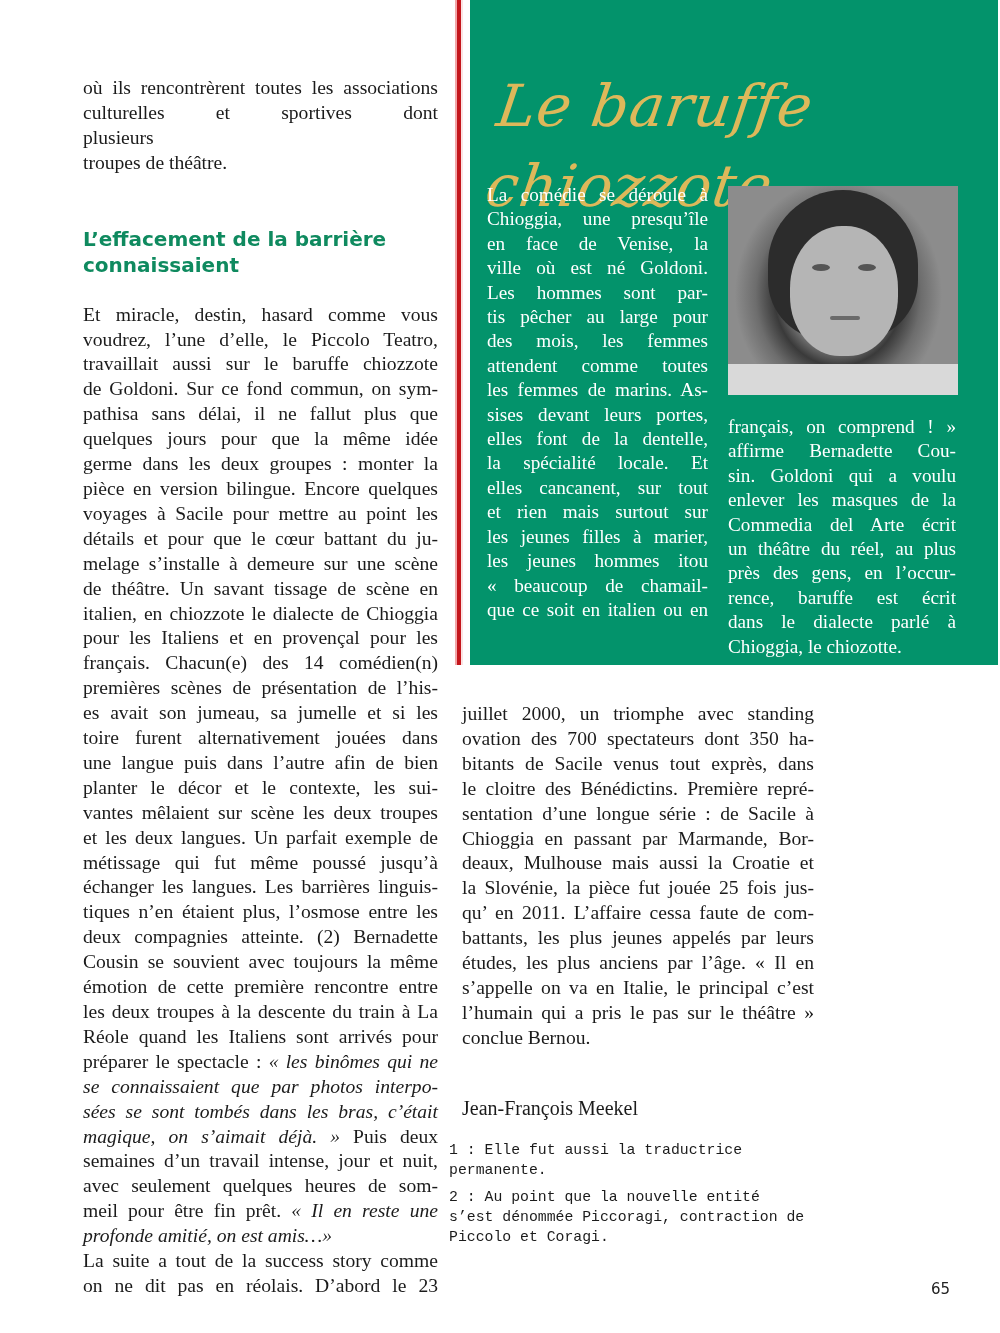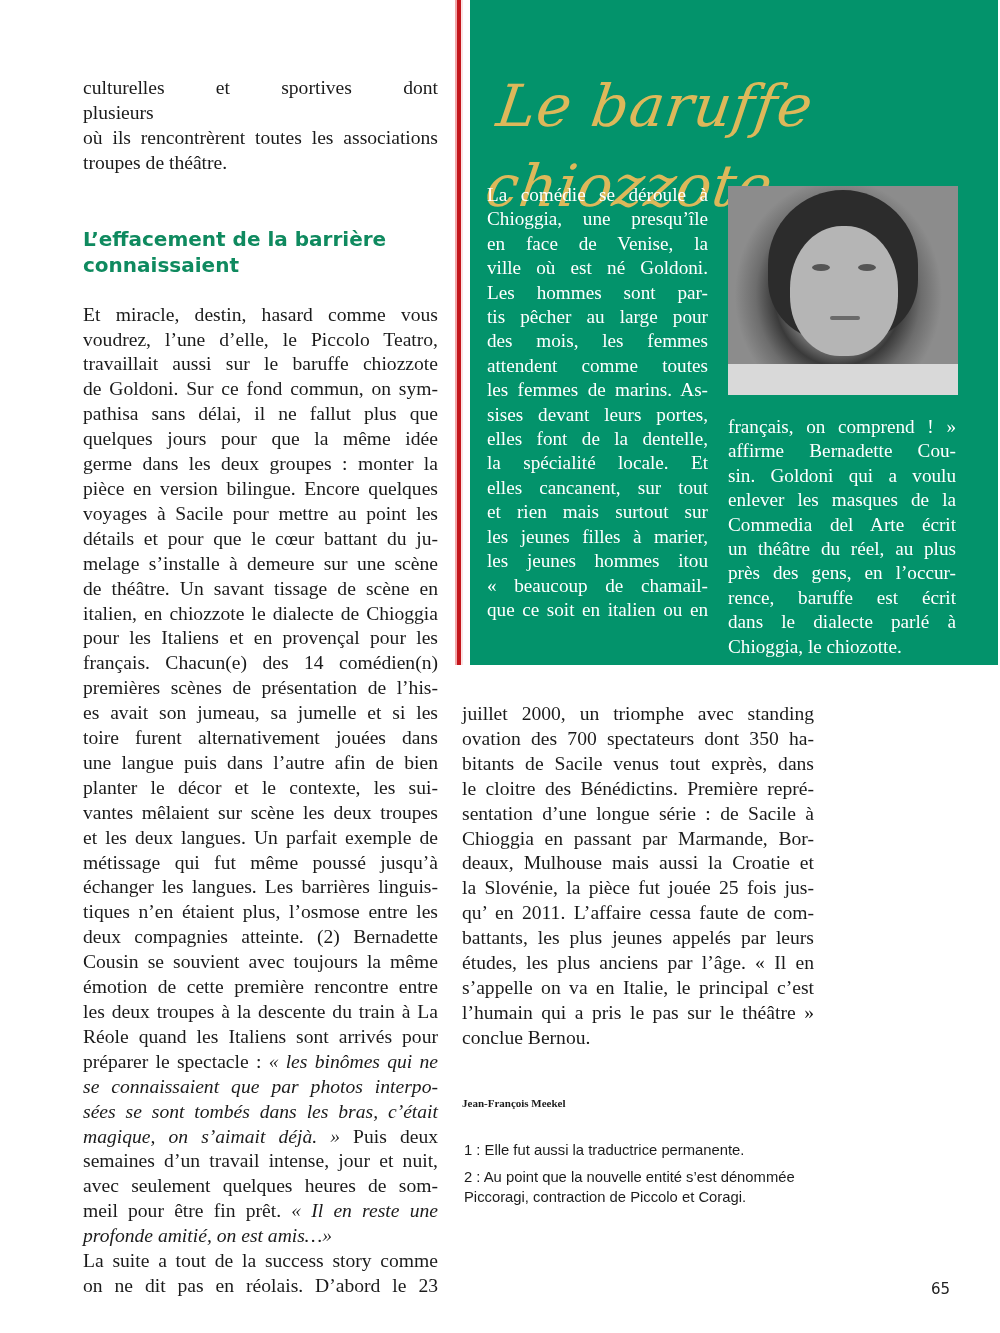--- a/index.html
+++ b/index.html
@@ -73,39 +73,39 @@
   }
 
   .col-right {
     position: absolute; left: 462px; top: 702px; width: 352px;
   }
   .col-right .line { display: block; text-align: justify; text-align-last: justify; white-space: nowrap; }
   .col-right .line.last { text-align-last: left; }
 
   .signature {
     position: absolute; left: 462px; top: 1097px;
-    font-family: "Liberation Serif", serif; font-weight: bold; font-size: 11px;
+    font-family: "Liberation Serif", serif; font-weight: normal; font-size: 20px;
   }
   .footnotes {
-    position: absolute; left: 464px; top: 1140px; width: 360px;
-    font-family: Liberation Sans, sans-serif; font-size: 14.8px; line-height: 20px;
+    position: absolute; left: 449px; top: 1140px; width: 360px;
+    font-family: Liberation Mono, monospace; font-size: 14.8px; line-height: 20px;
   }
   .footnotes p { margin: 0 0 7px 0; }
   .page-number {
     position: absolute; left: 931px; top: 1280px;
     font-family: "DejaVu Sans", sans-serif; font-size: 15px; color: #222;
   }
 </style>
 </head>
 <body>
 
 <div class="col-left serif-body">
   <div class="intro">
+    <span class="line" style="display:block;text-align-last:justify">où ils rencontrèrent toutes les associations</span>
     <span class="line" style="display:block;text-align-last:justify;word-spacing:18px">culturelles et sportives dont plusieurs</span>
-    <span class="line" style="display:block;text-align-last:justify">où ils rencontrèrent toutes les associations</span>
     <span class="line" style="display:block">troupes de théâtre.</span>
   </div>
   <h2 class="section-heading">L’effacement de la barrière connaissaient</h2>
   <div class="para" id="left-body">
       <span class="line"><span>Et miracle, destin, hasard comme vous</span></span>
       <span class="line"><span>voudrez, l’une d’elle, le Piccolo Teatro,</span></span>
       <span class="line"><span>travaillait aussi sur le baruffe chiozzote</span></span>
       <span class="line"><span>de Goldoni. Sur ce fond commun, on sym-</span></span>
       <span class="line"><span>pathisa sans délai, il ne fallut plus que</span></span>
       <span class="line"><span>quelques jours pour que la même idée</span></span>

